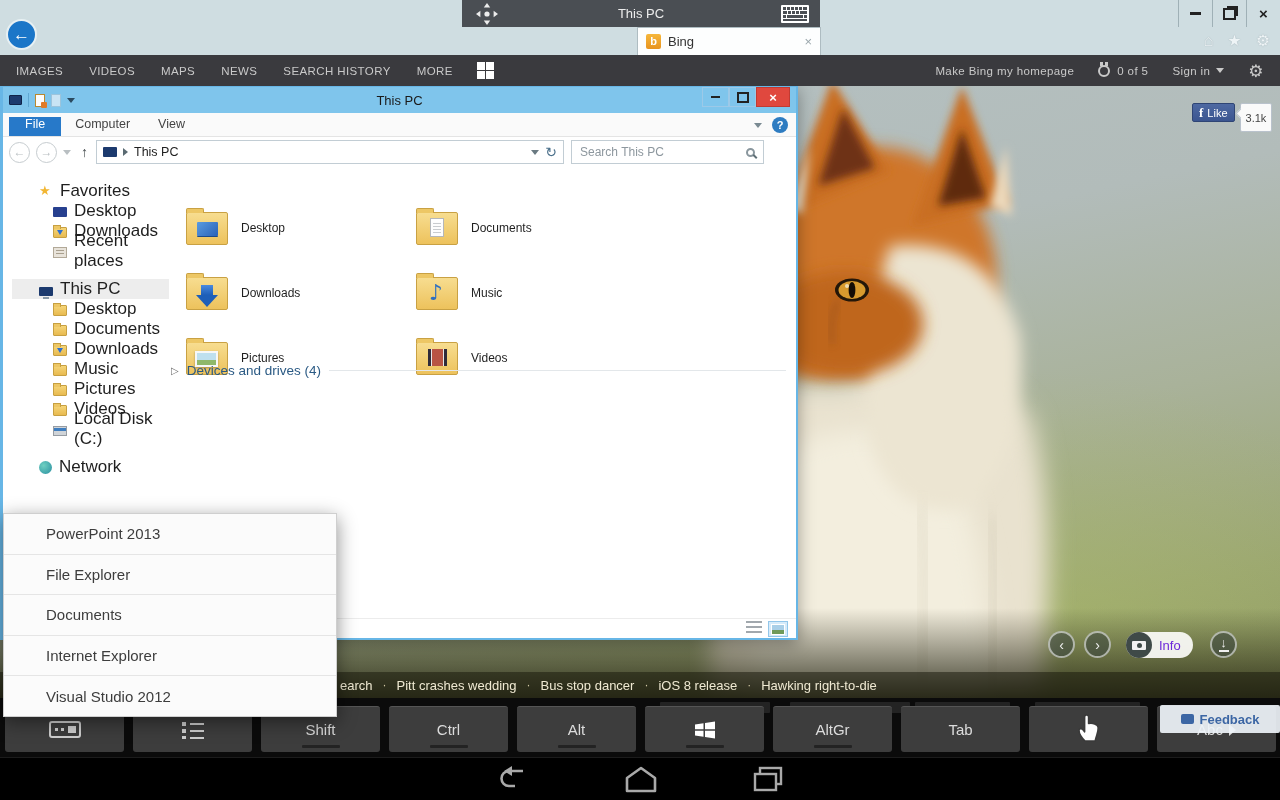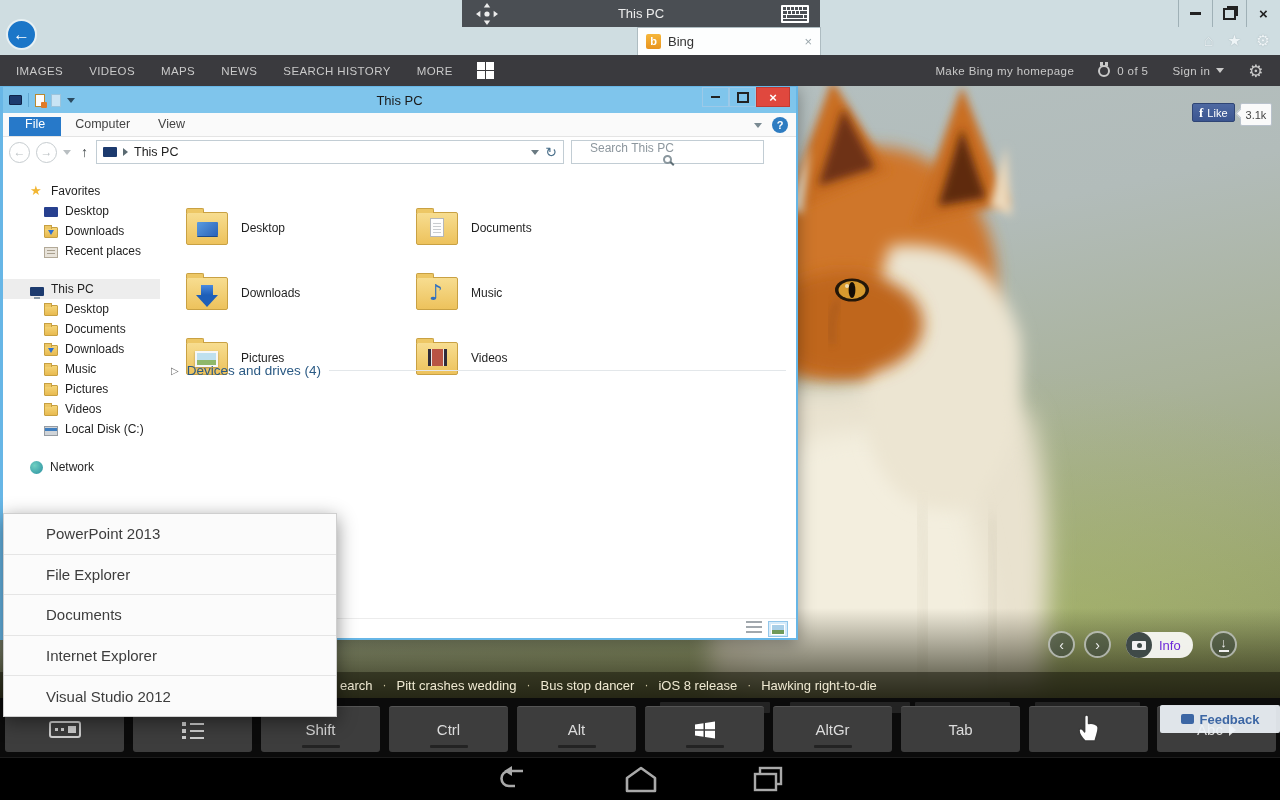--- a/index.html
+++ b/index.html
@@ -78,21 +78,21 @@
   #photo::after { content:""; position:absolute; left:0; right:0; bottom:0; height:90px;
     background:linear-gradient(to top, rgba(40,40,22,.88), rgba(40,40,22,0)); }
   #fox { position:absolute; left:690px; top:0; width:430px; height:612px; }
 
   
   #like-wrap { left:1192px; top:103px; display:flex; z-index:5; }
   #like-btn { background:linear-gradient(#4e69a2,#3b5590); border:1px solid #2f4575; border-radius:2px;
     color:#fff; font-size:11px; height:19px; display:flex; align-items:center; padding:0 6px; gap:4px;}
   #like-btn .f { font-weight:bold; font-size:13px; font-family:"Liberation Serif",serif; }
   #like-count { background:#fafafa; border:1px solid #b9c2cc; border-radius:2px; color:#444;
-    font-size:11px; height:23px; display:flex; align-items:center; padding:0 5px; margin-left:5px; position:relative;}
+    font-size:11px; height:29px; display:flex; align-items:center; padding:0 5px; margin-left:5px; position:relative;}
   #like-count::before { content:""; position:absolute; left:-4px; top:6px; width:6px; height:6px;
     background:#fafafa; border-left:1px solid #b9c2cc; border-bottom:1px solid #b9c2cc; transform:rotate(45deg); }
   .circ-btn { width:27px; height:27px; border-radius:50%; background:rgba(55,65,62,.55);
     border:2px solid rgba(255,255,255,.55); color:#f0f0f0; display:flex; align-items:center;
     justify-content:center; font-size:14px; z-index:5; }
   #img-prev { left:1048px; top:631px; }
   #img-next { left:1084px; top:631px; }
   #info-pill { left:1126px; top:632px; height:26px; background:rgba(252,252,250,.92); border-radius:13px;
     display:flex; align-items:center; padding:0 12px 0 0; z-index:5; }
   .cam-circ { width:26px; height:26px; border-radius:50%; background:#3f4a48; position:relative; margin-right:7px;}
@@ -140,27 +140,27 @@
   .navcirc { width:21px; height:21px; border-radius:50%; border:1px solid #c6cccf; color:#b9bfc2;
     display:flex; align-items:center; justify-content:center; font-size:12px; margin-left:6px; }
   .up-arrow { color:#3f4547; font-size:14px; margin:0 8px 0 10px; font-weight:bold; }
   #breadcrumb { width:468px; height:24px; border:1px solid #c2cdd4; display:flex; align-items:center;
     padding:0 6px; gap:6px; }
   .bc-pc { width:14px; height:10px; background:#1c3a6e; border-radius:1px; }
   .tri-right { width:0; height:0; border-top:4px solid transparent; border-bottom:4px solid transparent;
     border-left:5px solid #5a6a72; }
   #breadcrumb .crumb { font-size:12.5px; color:#1f1f1f; flex:1; }
   #ex-search { width:193px; height:24px; border:1px solid #c2cdd4; margin-left:7px; display:flex;
-    align-items:center; padding:0 8px;flex-direction:column; }
+    align-items:center; padding:0 8px; }
   #ex-search input { border:none; outline:none; flex:1; font-size:12px; color:#333;
     font-family:"Liberation Sans",sans-serif; background:transparent; }
   #ex-search input::placeholder { color:#8d979e; }
   #ex-body { left:0; top:80px; width:100%; height:453px; background:#fff; }
   
-  #ex-sidebar { left:0; top:0; width:157px; height:100%; font-size:12px; color:#1f1f1f; }
+  #ex-sidebar { left:9px; top:0; width:157px; height:100%; font-size:17px; color:#1f1f1f; }
   .nav-row { display:flex; align-items:center; gap:7px; height:20px; padding-left:27px; }
   .nav-row.lvl2 { padding-left:41px; }
   .nav-row.selected { background:#ededed; }
   .si { width:14px; height:13px; flex:none; position:relative; display:inline-block; }
   .si-star::before { content:"★"; position:absolute; top:-2px; left:0; color:#f2b632; font-size:13px; }
   .si-monitor { background:#27408f; height:10px; top:1px; border-radius:1px; }
   .si-fold { background:linear-gradient(180deg,#f5d578,#e8ba50); border:1px solid #c7a042; height:11px;
     top:1px; border-radius:1px; }
   .si-fold::before { content:""; position:absolute; top:-3px; left:-1px; width:6px; height:3px;
     background:#edc765; border:1px solid #c7a042; border-bottom:none; }

